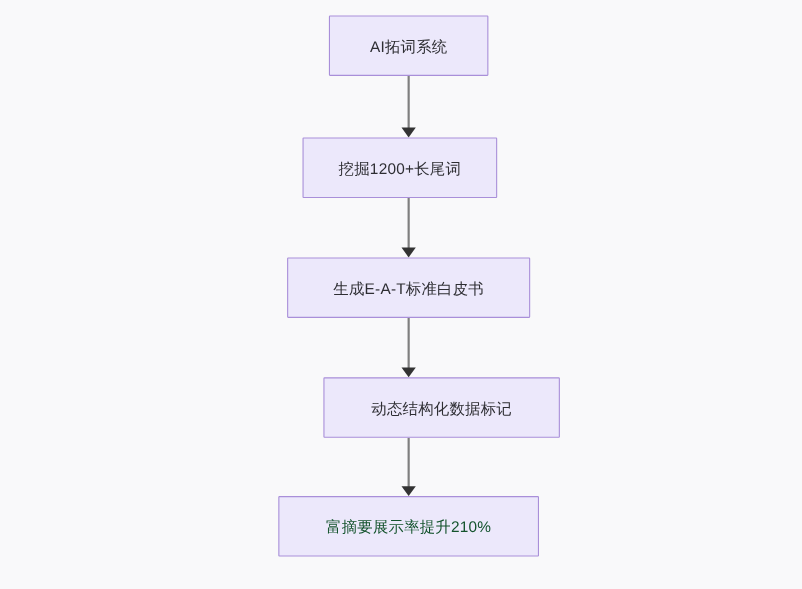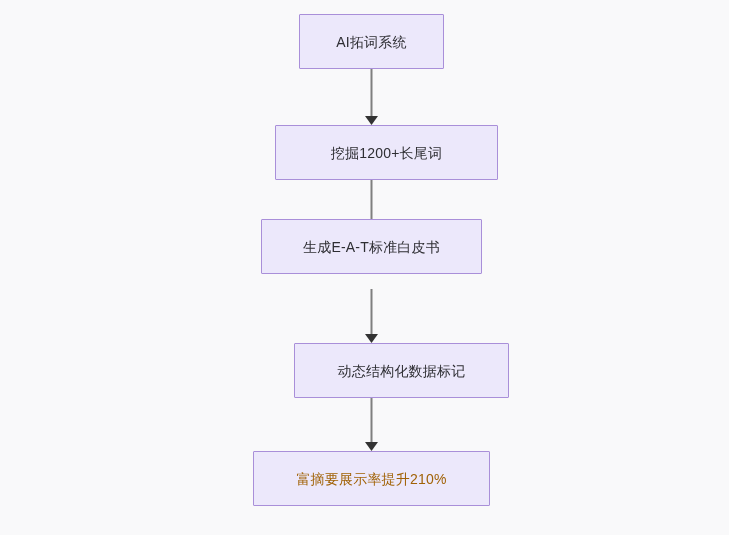--- a/index.html
+++ b/index.html
@@ -72,25 +72,25 @@
     </div>
     <div class="edge" style="left: 371px; top: 398px;">
       <svg width="15" height="55" style="margin-left: -7.5px;">
         <line x1="7.5" y1="0" x2="7.5" y2="45" stroke="#7f7f7f" stroke-width="2"></line>
         <polygon points="1,44 14,44 7.5,53" fill="#333333"></polygon>
       </svg>
     </div>
     <div class="node" style="left: 299px; top: 14px; width: 145px; height: 55px; background: rgb(236, 232, 251); border-color: rgb(169, 143, 217); color: rgb(46, 46, 51);">
       <span class="node-label">AI拓词系统</span>
     </div>
-    <div class="node" style="left: 275px; top: 125px; width: 223px; height: 55px; background: rgb(236, 232, 251); border-color: rgb(169, 143, 217); color: rgb(46, 46, 51); text-align: center;">
+    <div class="node" style="left: 275px; top: 125px; width: 177px; height: 55px; background: rgb(236, 232, 251); border-color: rgb(169, 143, 217); color: rgb(46, 46, 51); text-align: center;">
       <span class="node-label">挖掘1200+长尾词</span>
     </div>
-    <div class="node" style="left: 261px; top: 219px; width: 221px; height: 55px; background: rgb(236, 232, 251); border-color: rgb(169, 143, 217); color: rgb(46, 46, 51);">
+    <div class="node" style="left: 261px; top: 234px; width: 221px; height: 55px; background: rgb(236, 232, 251); border-color: rgb(169, 143, 217); color: rgb(46, 46, 51);">
       <span class="node-label">生成E-A-T标准白皮书</span>
     </div>
     <div class="node" style="left: 264px; top: 343px; width: 215px; height: 55px; background: rgb(236, 232, 251); border-color: rgb(169, 143, 217); color: rgb(46, 46, 51); margin-left: 30px;">
       <span class="node-label">动态结构化数据标记</span>
     </div>
-    <div class="node" style="left: 253px; top: 451px; width: 237px; height: 55px; background: rgb(236, 232, 251); border-color: rgb(169, 143, 217); color: #a16207;">
+    <div class="node" style="left: 253px; top: 451px; width: 237px; height: 55px; background: rgb(236, 232, 251); border-color: rgb(169, 143, 217); color: #14532d;">
       <span class="node-label">富摘要展示率提升210%</span>
     </div>
   </div>
 
 </body></html>

